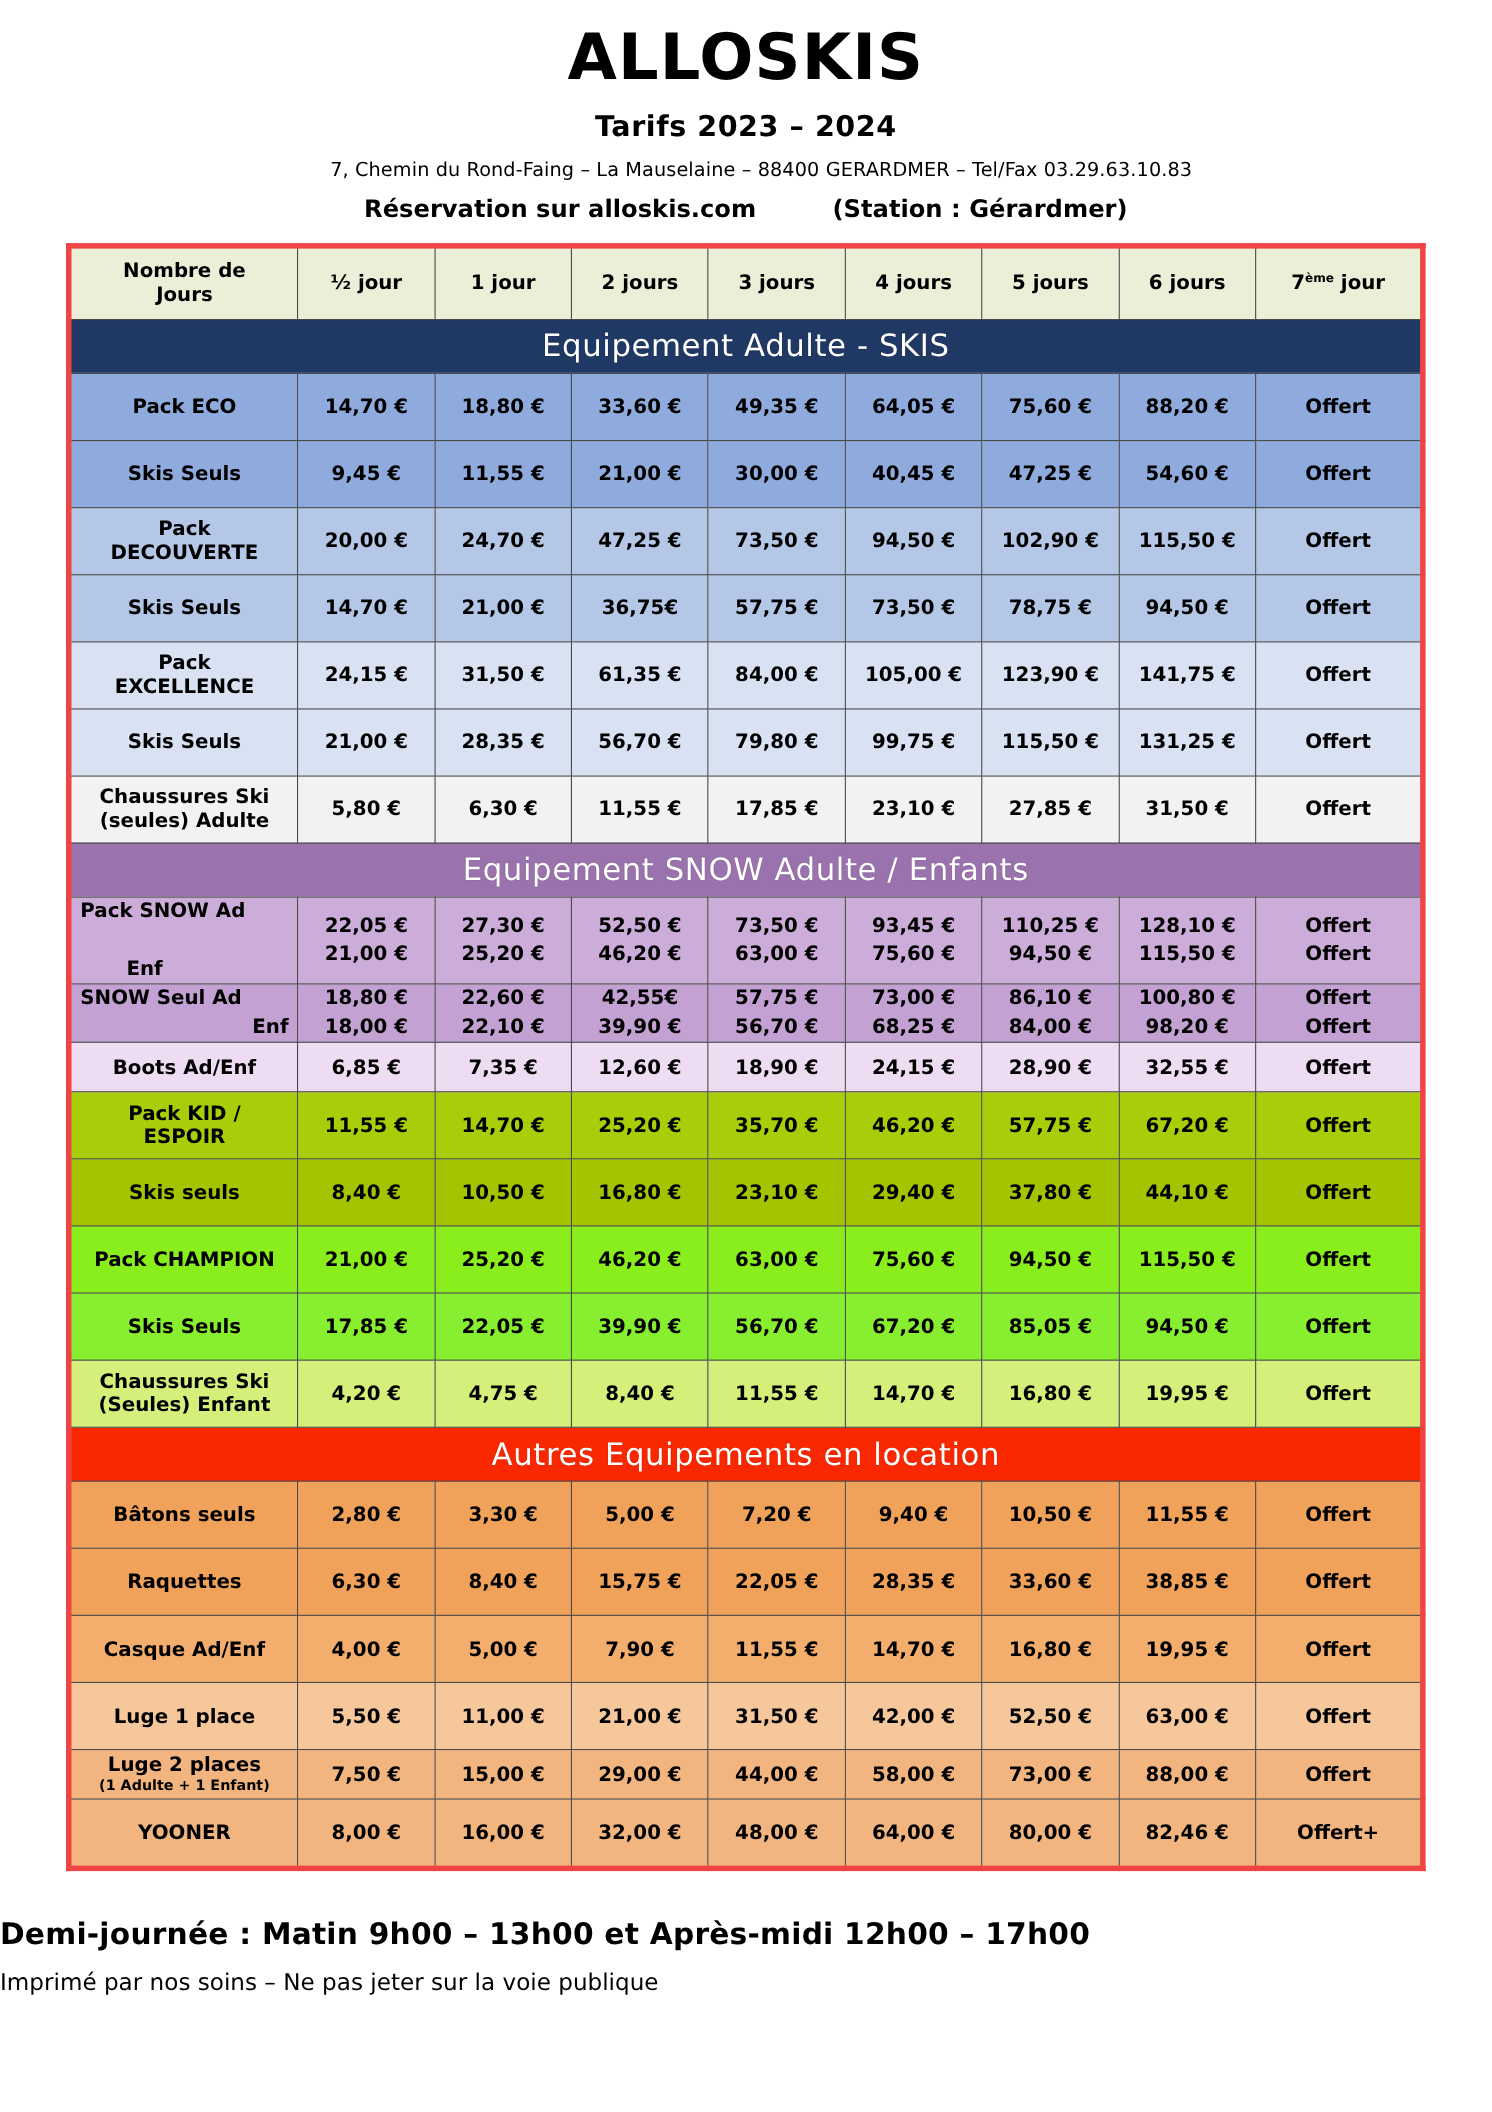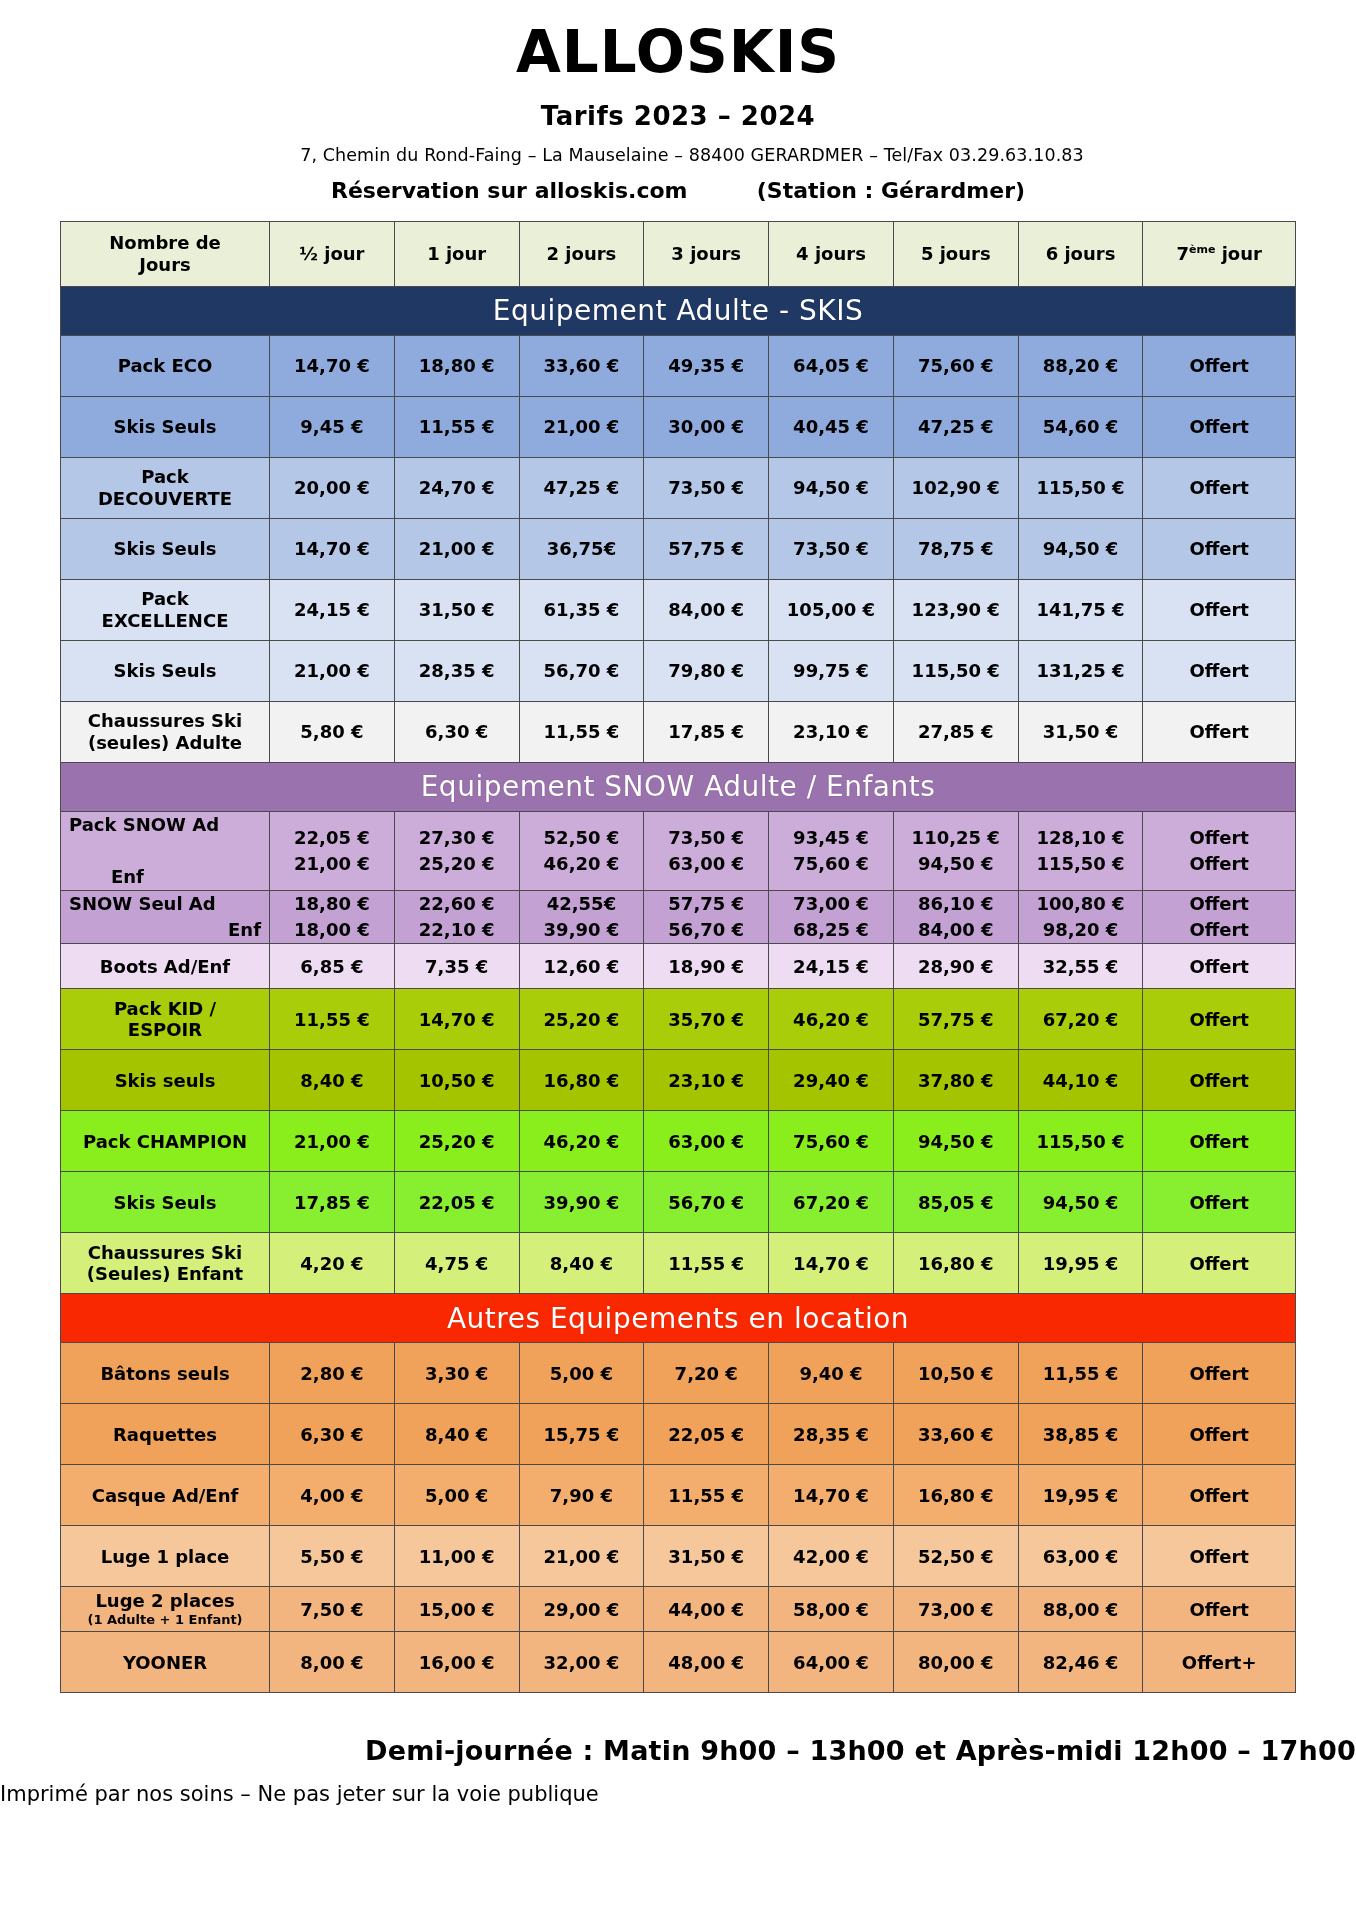--- a/index.html
+++ b/index.html
@@ -61,21 +61,21 @@
 
   
   .table-wrap {
     margin: 18px auto 0 auto;
     width: 1236px;
   }
   table.pricing {
     border-collapse: collapse;
     table-layout: fixed;
     width: 1236px;
-    border: 1px solid #ef4444;
+    border: 5px solid #ef4444;
   }
   table.pricing td, table.pricing th {
     border: 1px solid #4a4a4a;
     text-align: center;
     vertical-align: middle;
     padding: 0;
     font-size: 18px;
     font-weight: bold;
   }
   col.c-label { width: 196px; }
@@ -157,21 +157,21 @@
   .sub-note {
     display: block;
     font-size: 13px;
     font-weight: bold;
     line-height: 1.25;
   }
   .lbl-2l { line-height: 1.25; }
 
   
   .footer-main {
-    text-align: right;
+    text-align: left;
     font-weight: bold;
     font-size: 27px;
     margin-top: 42px;
     letter-spacing: 0.2px;
   }
   .footer-sub {
     font-size: 21px;
     margin-top: 16px;
   }
 </style>

